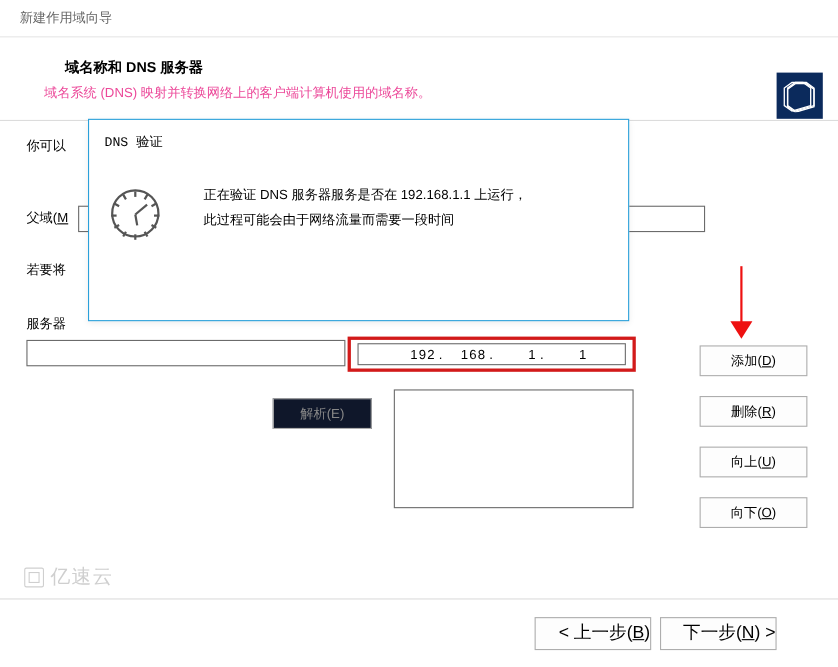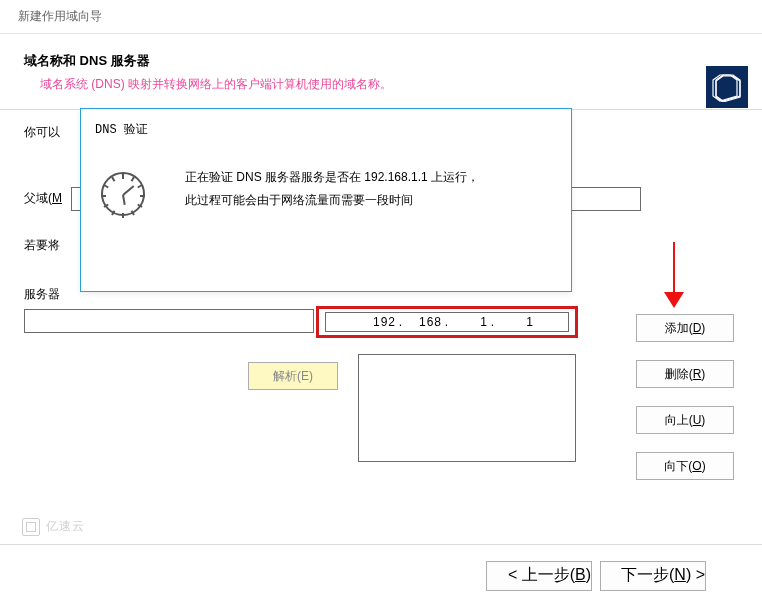--- a/index.html
+++ b/index.html
@@ -19,20 +19,21 @@
       border-bottom: 1px solid #e5e5e5;
     }
     .header-section {
       padding: 18px 24px 10px 24px;
       position: relative;
     }
     .header-title {
       font-weight: bold;
       font-size: 13px;
       color: #000;
+      margin-left: 35px;
     }
     .header-subtitle {
       margin-top: 6px;
       margin-left: 16px;
       color: #ec4899;
       font-size: 12px;
     }
     .header-icon {
       position: absolute;
       right: 14px;
@@ -113,21 +114,21 @@
       color: #000;
       cursor: pointer;
     }
     .wiz-button .ul { text-decoration: underline; }
     .resolve-btn {
       position: absolute;
       left: 248px;
       top: 252px;
       width: 90px;
       height: 28px;
-      background: #fef9c3;
+      background: #0f172a;
       border: 1px solid #adadad;
       font-size: 12px;
       color: #888;
     }
     .list-box {
       position: absolute;
       left: 358px;
       top: 244px;
       width: 218px;
       height: 108px;
@@ -222,21 +223,21 @@
       width: 0; height: 0;
       border-left: 10px solid transparent;
       border-right: 10px solid transparent;
       border-top: 16px solid #e11;
     }
 
     .watermark {
       position: absolute;
       left: 22px;
       bottom: 70px;
-      font-size: 12px;
+      font-size: 18px;
       color: #cfcfcf;
       letter-spacing: 1px;
     }
     .watermark-box {
       display: inline-block;
       width: 18px; height: 18px;
       border: 1px solid #cfcfcf;
       border-radius: 2px;
       vertical-align: middle;
       margin-right: 6px;

